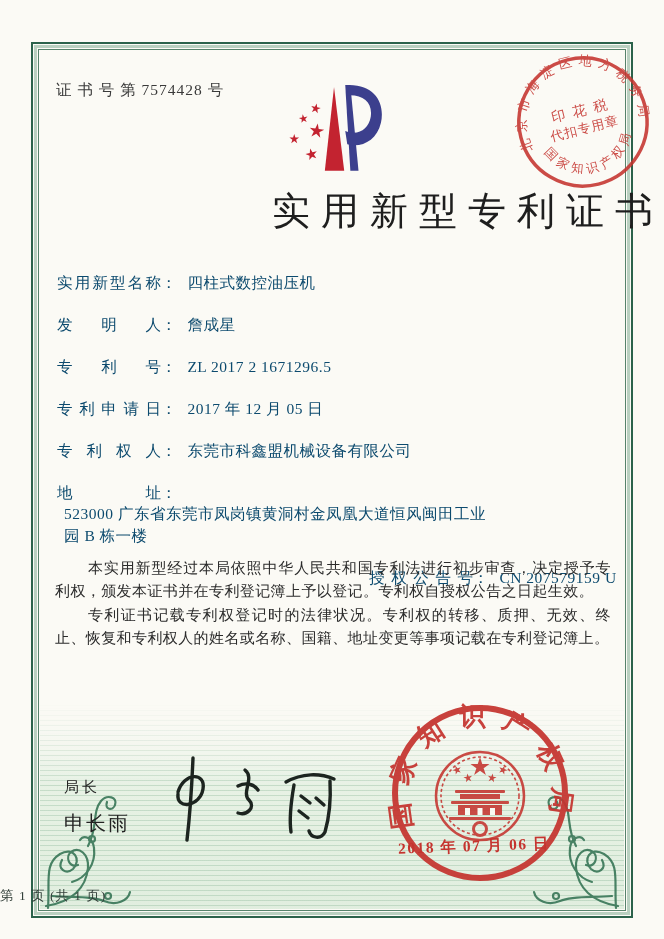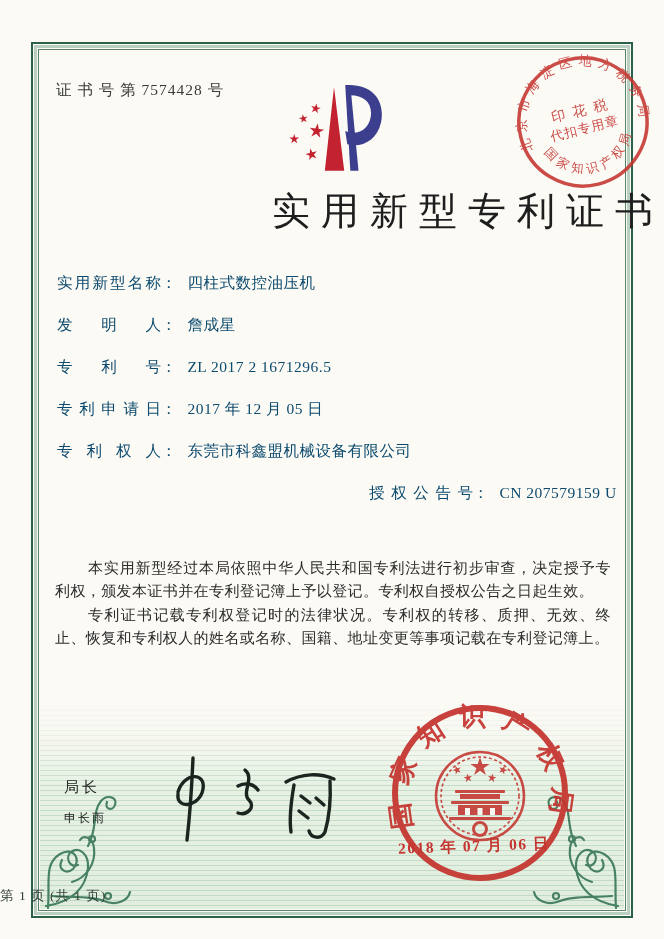--- a/index.html
+++ b/index.html
@@ -31,21 +31,21 @@
   .fcolon{display:inline-block;vertical-align:top;}
   .fvalue{display:inline-block;margin-left:7px;vertical-align:top;letter-spacing:.5px;}
   .fvalue.wrap{width:437px;line-height:21.5px;}
   .frow.grant .sub2{position:absolute;left:312px;top:0;white-space:nowrap;}
   
   .paras{position:absolute;left:55px;top:557px;width:556px;font-size:15px;line-height:23.3px;
          color:#2b2b2b;text-align:justify;letter-spacing:.4px;}
   .paras p{margin:0;text-indent:2.2em;}
   
   .official-title{position:absolute;left:64px;top:778px;font-size:15px;letter-spacing:3px;color:#222;}
-  .official-name{position:absolute;left:64px;top:810px;font-size:12px;letter-spacing:2px;color:#222;}
+  .official-name{position:absolute;left:64px;top:810px;font-size:20px;letter-spacing:2px;color:#222;}
   .signature{position:absolute;left:148px;top:752px;width:210px;height:95px;}
   
   .tax-stamp{position:absolute;left:513px;top:52px;width:140px;height:140px;transform:rotate(-14deg);opacity:.88;}
   .office-seal{position:absolute;left:385px;top:698px;width:190px;height:190px;opacity:.93;}
   .seal-date{position:absolute;left:398px;top:836px;font-size:15.5px;letter-spacing:1.5px;color:#c5342f;
              font-weight:600;transform:rotate(-2deg);z-index:5;}
   
   .footer{position:absolute;left:0;right:0;top:887px;text-align:left;font-size:13.5px;color:#33403a;letter-spacing:1px;}
   svg text{font-family:"Liberation Serif","DejaVu Serif",serif;}
 </style>
@@ -133,20 +133,24 @@
       <span class="flabel">专利号</span><span class="fcolon">：</span>
       <span class="fvalue">ZL 2017 2 1671296.5</span>
     </div>
     <div class="frow">
       <span class="flabel">专利申请日</span><span class="fcolon">：</span>
       <span class="fvalue">2017 年 12 月 05 日</span>
     </div>
     <div class="frow">
       <span class="flabel">专利权人</span><span class="fcolon">：</span>
       <span class="fvalue">东莞市科鑫盟机械设备有限公司</span>
+    </div>
+    <div class="frow">
+      <span class="flabel">地址</span><span class="fcolon">：</span>
+      <span class="fvalue wrap">523000 广东省东莞市凤岗镇黄洞村金凤凰大道恒风闽田工业园 B 栋一楼</span>
     </div>
     <div class="frow grant">
       <span class="sub2">
         <span class="flabel">授权公告号</span><span class="fcolon">：</span>
         <span class="fvalue">CN 207579159 U</span>
       </span>
     </div>
   </div>
 
   <div class="paras">

